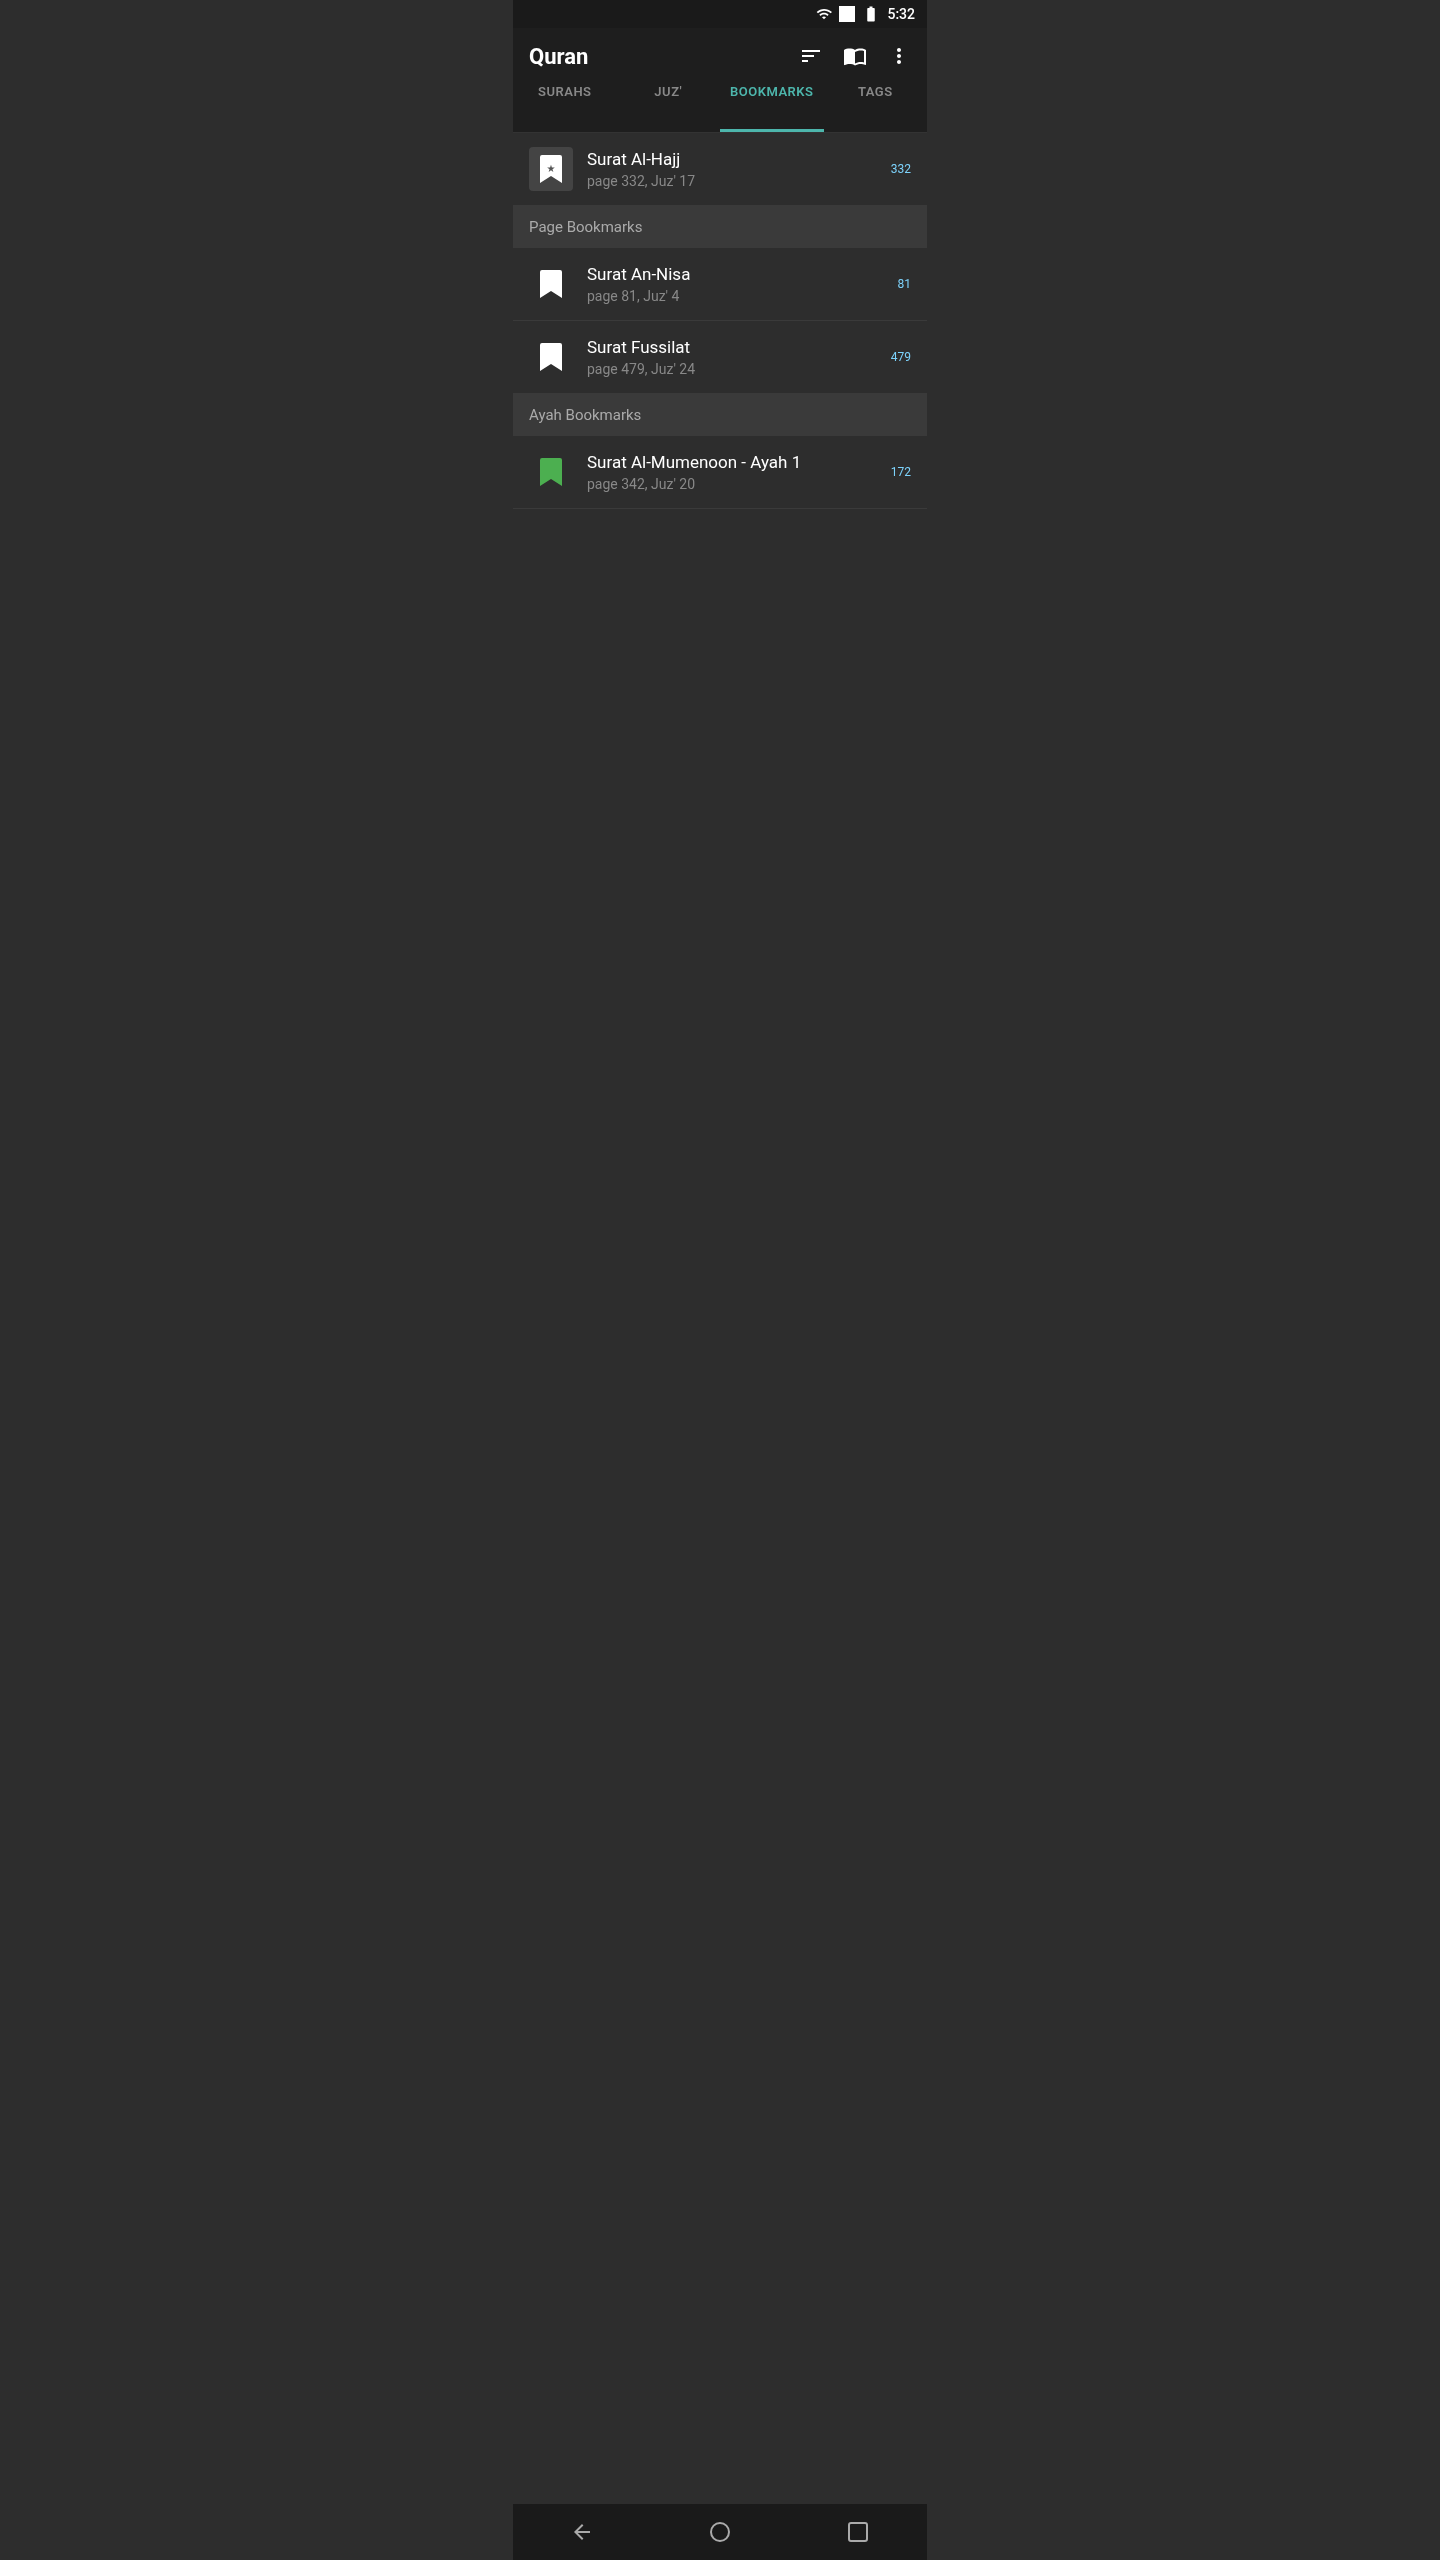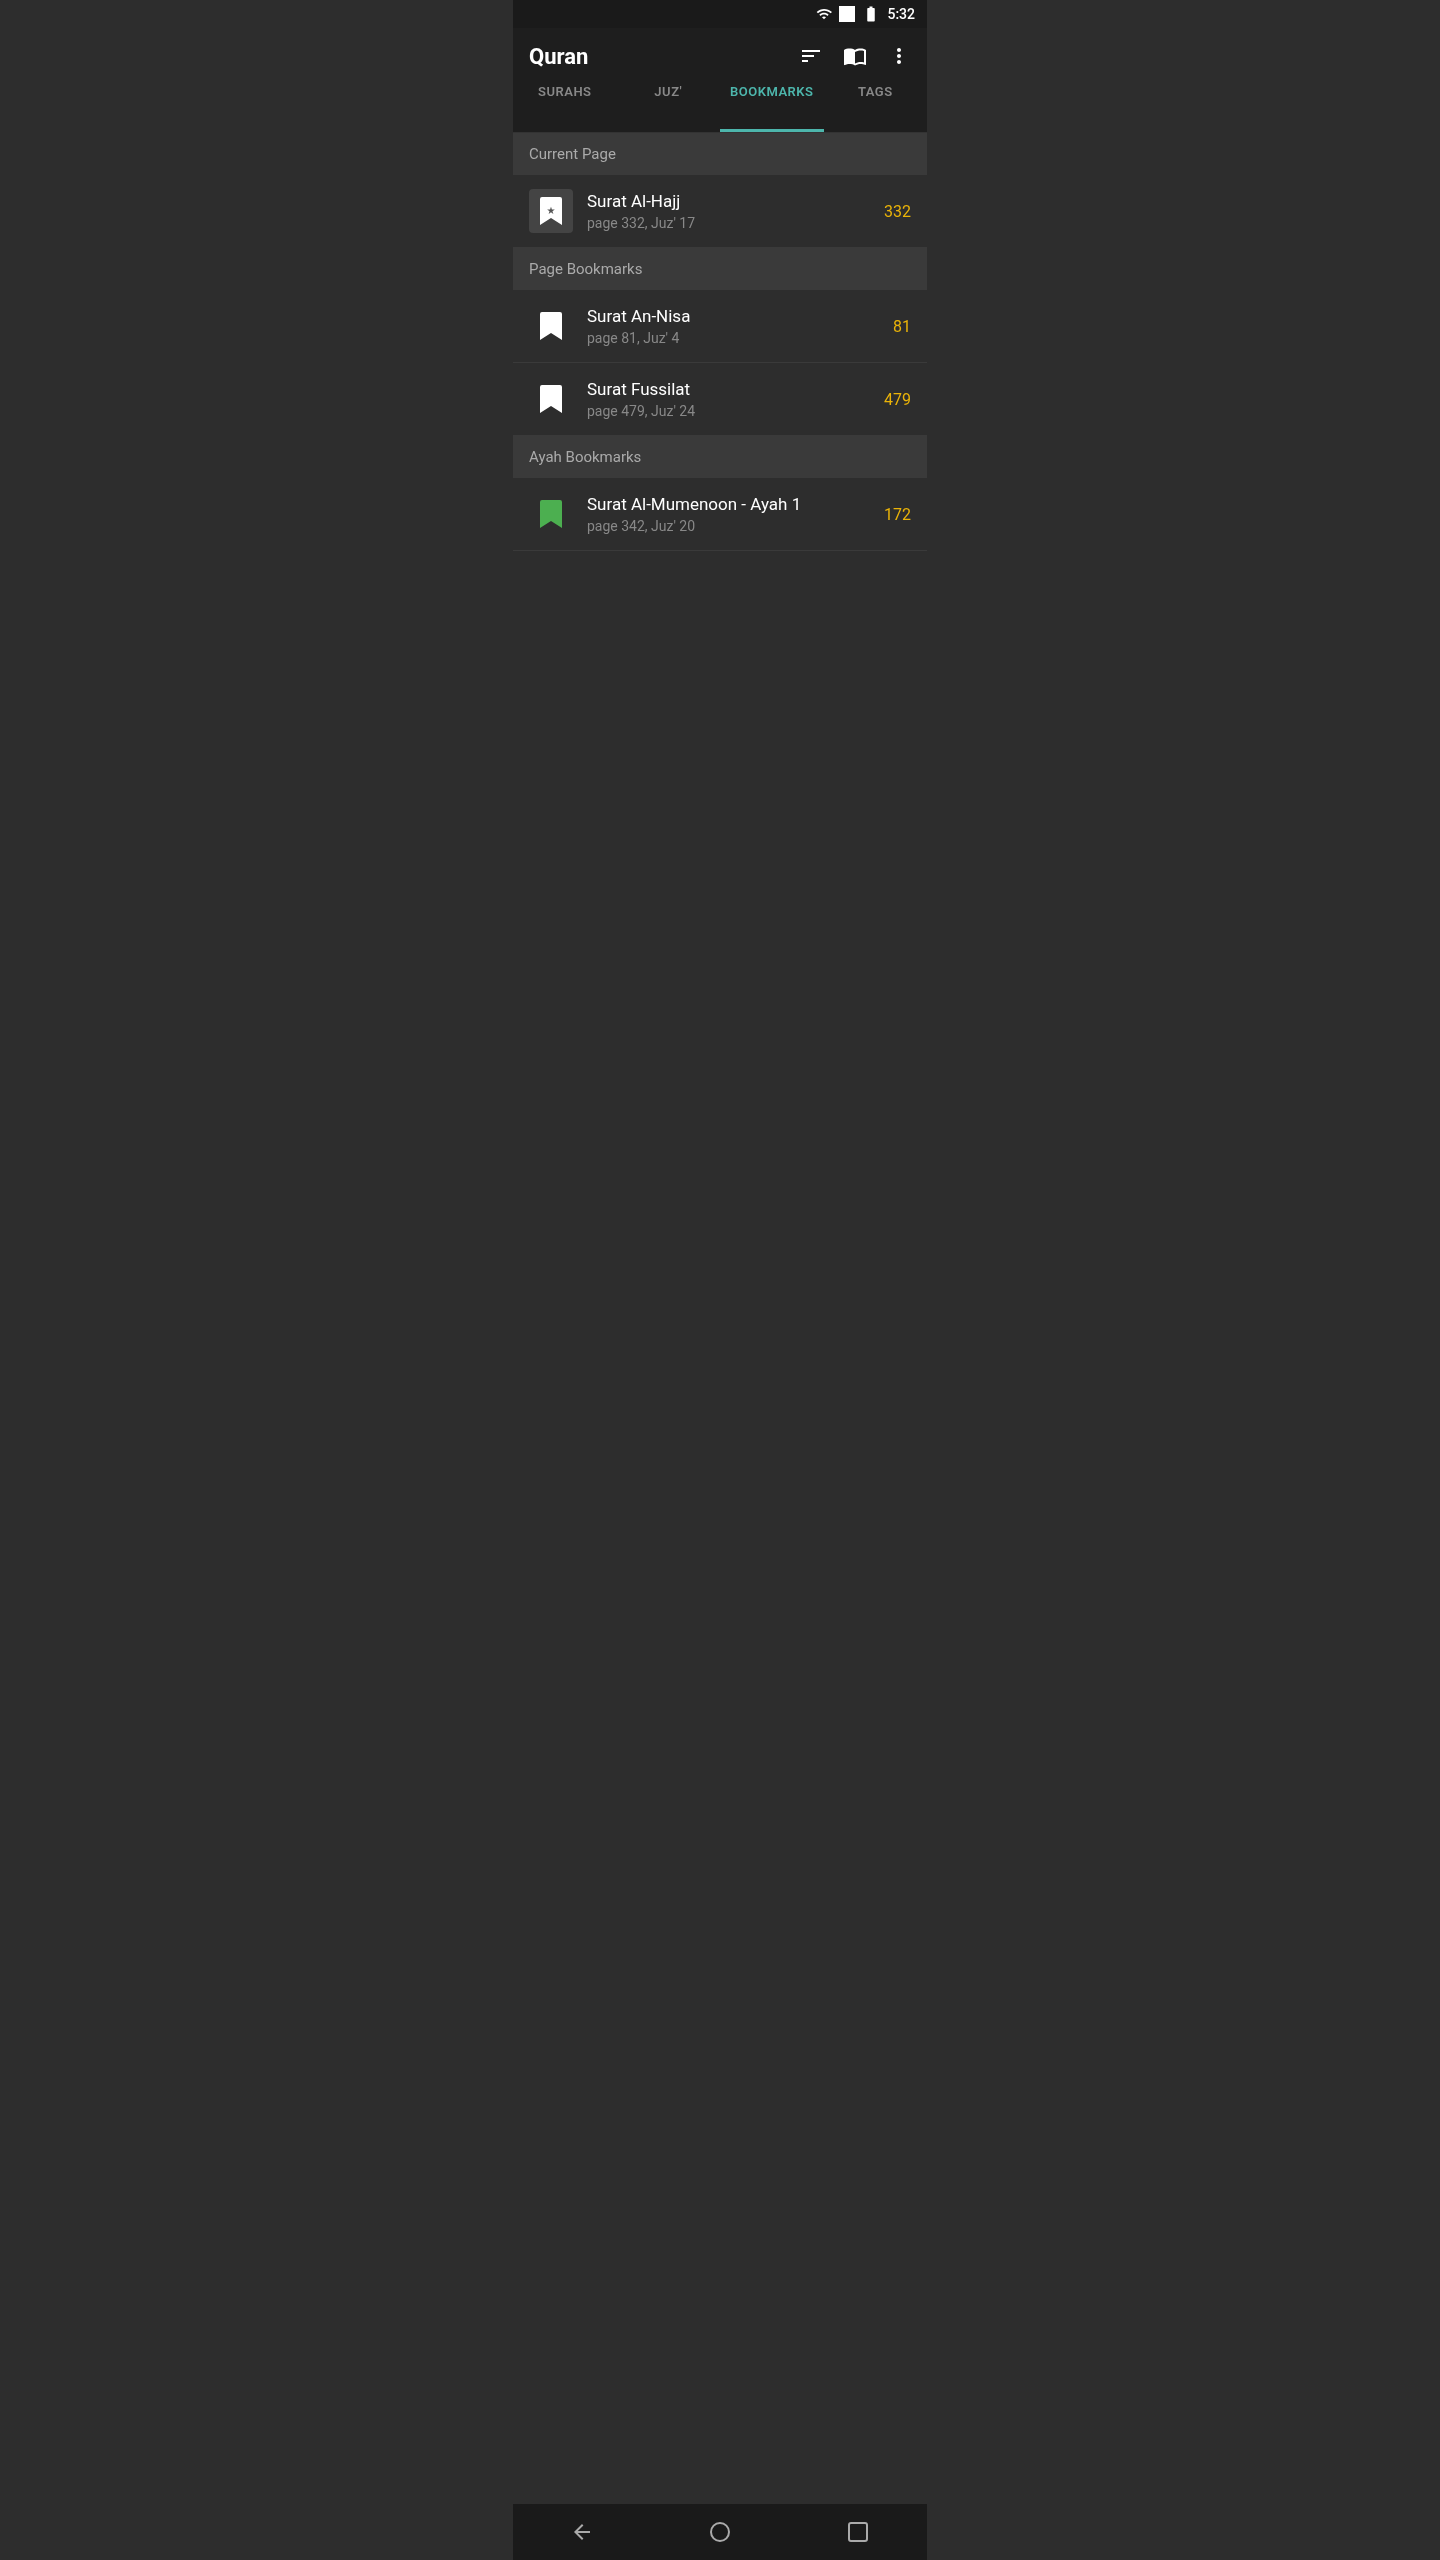--- a/index.html
+++ b/index.html
@@ -143,22 +143,22 @@
       color: #ffffff;
       margin-bottom: 4px;
     }
 
     .item-subtitle {
       font-size: 14px;
       color: #888888;
     }
 
     .item-page-number {
-      font-size: 16px;
-      color: #eab308;
+      font-size: 12px;
+      color: #7dd3fc;
       font-weight: 400;
     }
 
     
     .nav-bar {
       background-color: #1a1a1a;
       height: 56px;
       display: flex;
       align-items: center;
       justify-content: space-around;
@@ -247,23 +247,20 @@
   <div class="tab-item active">
     <span>BOOKMARKS</span>
   </div>
   <div class="tab-item">
     <span>TAGS</span>
   </div>
 </div>
 
 <div class="content-area">
 
-  <div class="section-header">
-    <span>Current Page</span>
-  </div>
 
   <div class="list-item">
     <div class="bookmark-icon-container">
       <svg width="22" height="28" viewBox="0 0 22 28">
         <path fill="#ffffff" d="M2 0h18a2 2 0 0 1 2 2v26l-11-7L0 28V2a2 2 0 0 1 2-2z"></path>
         <text x="11" y="14" text-anchor="middle" fill="#555" font-size="10" dy="0.3em">★</text>
       </svg>
     </div>
     <div class="item-info">
       <div class="item-title">Surat Al-Hajj</div>

